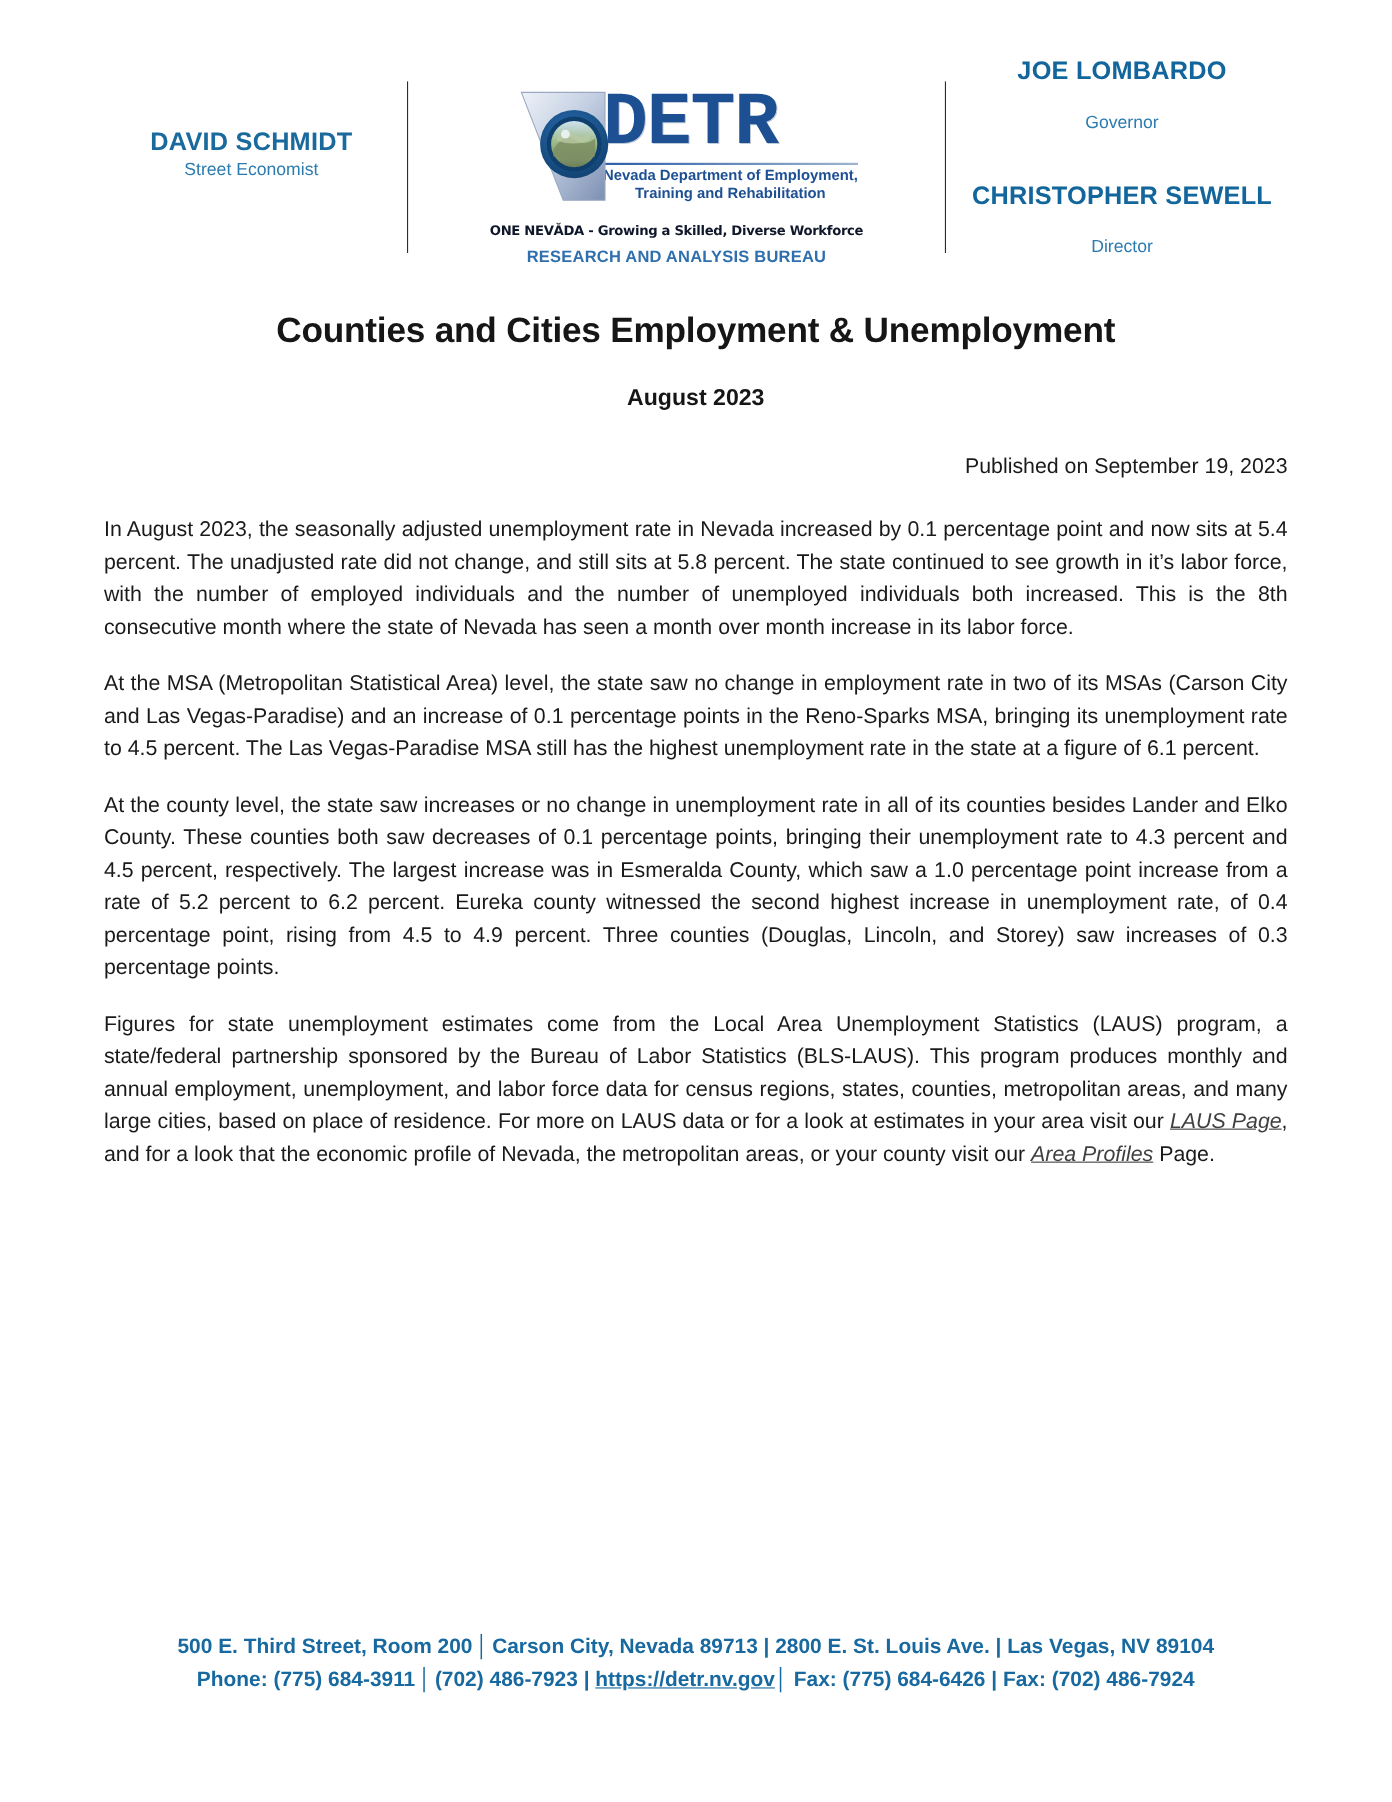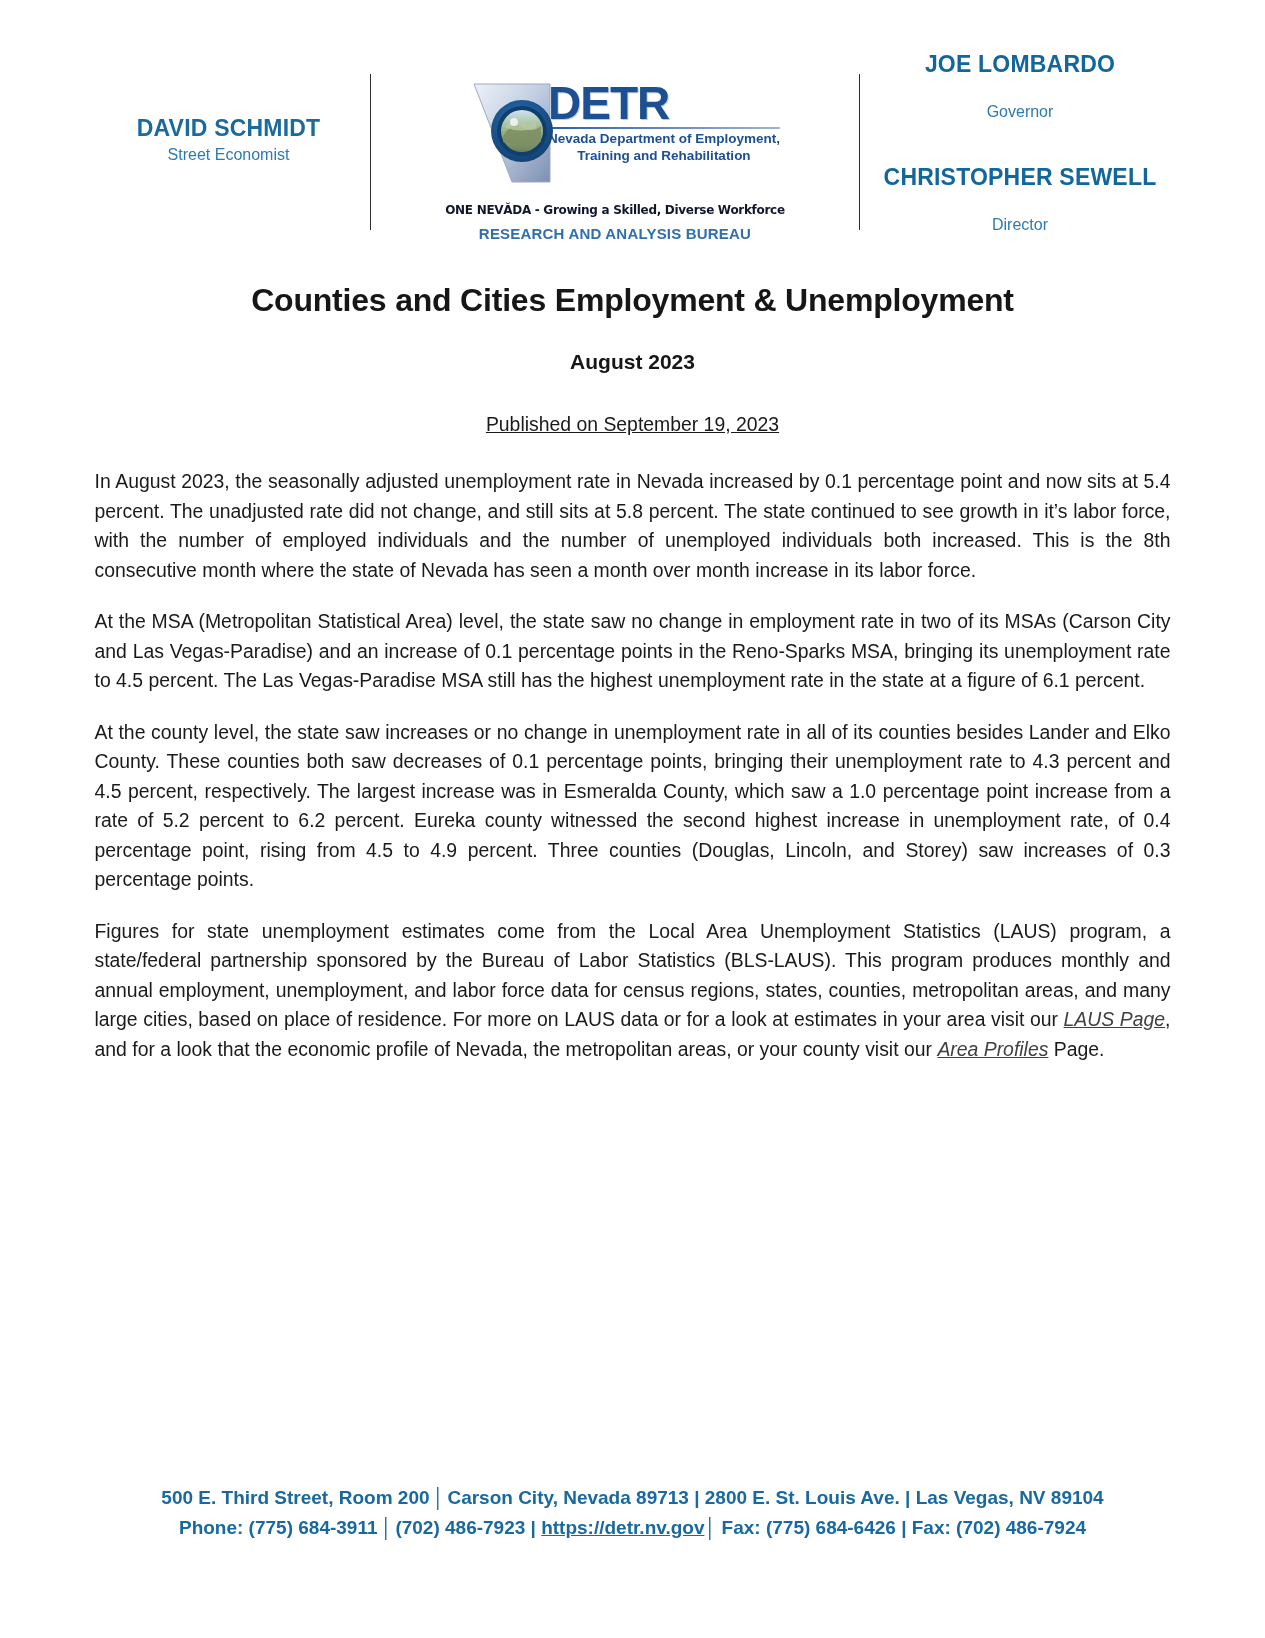--- a/index.html
+++ b/index.html
@@ -99,22 +99,22 @@
   }
   .nv-shape svg { display: block; }
   .detr-block {
     margin-left: -14px;
     padding-top: 8px;
     display: flex;
     flex-direction: column;
     align-items: flex-start;
   }
   .detr-word {
-    font-family: Liberation Sans, sans-serif;
-    font-size: 46px;
+    font-family: Liberation Mono, monospace;
+    font-size: 68px;
     font-weight: bold;
     color: #1d4f93;
     line-height: 0.92;
     letter-spacing: -1px;
     text-shadow: 1px 1px 0 rgba(120,140,170,0.45);
   }
   .detr-rule {
     width: 100%;
     height: 2px;
     background: linear-gradient(to right, #2b5fa8, #9fb4d0);
@@ -171,23 +171,22 @@
   }
   p.para {
     font-size: 19.4px;
     line-height: 1.52;
     color: #1a1a1a;
     margin: 0 0 22px 0;
     text-align: justify;
     text-justify: inter-word;
   }
   p.published {
-    text-align: center;
+    text-align: right;
     margin-bottom: 28px;
-    text-decoration: underline;
   }
   p.para:last-child { margin-bottom: 0; }
   a.doclink {
     color: #404040;
     text-decoration: underline;
     font-style: italic;
   }
 
   
   .footer {

